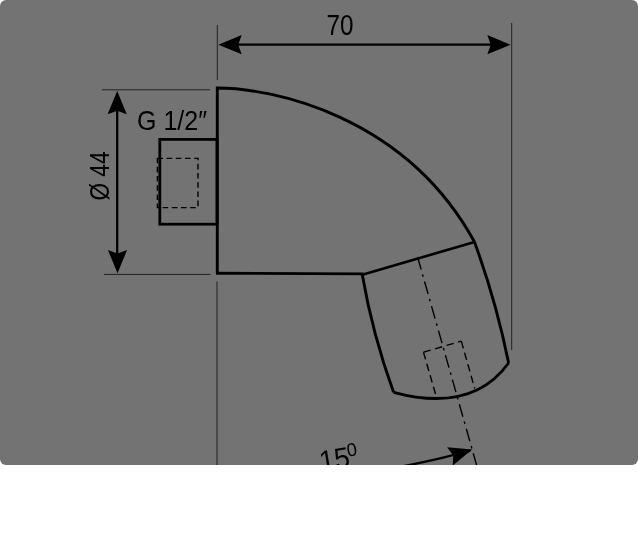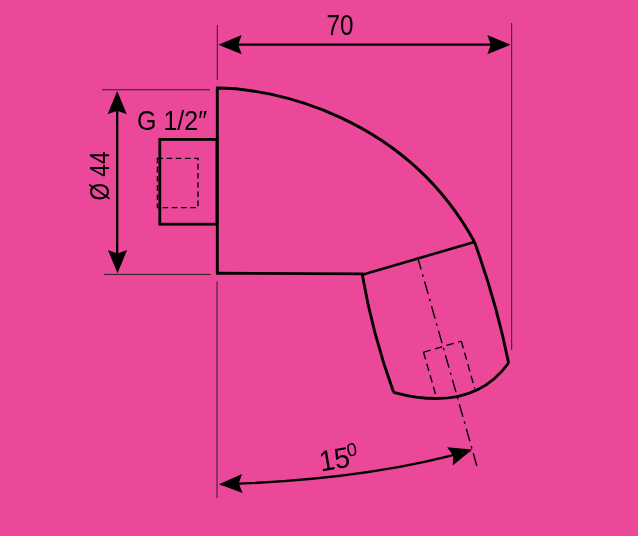--- a/index.html
+++ b/index.html
@@ -1,16 +1,16 @@
 <!DOCTYPE html>
 <html><head>
 <meta charset="utf-8">
 <style>
   html,body{margin:0;padding:0;background:#fff;}
-  .page{width:638px;height:536px;position:relative;background:#ec4899;overflow:hidden;}
+  .page{width:638px;height:465px;position:relative;background:#737373;overflow:hidden;border-radius:6px;}
   svg{position:absolute;top:0;left:0;}
   text{font-family:"Liberation Sans",sans-serif;fill:#000;}
 </style>
 </head>
 <body>
 
 <div class="page">
 <svg width="638" height="536" viewBox="0 0 638 536">
 
   <line x1="217.3" y1="25" x2="217.3" y2="80" stroke="#222" stroke-width="1"></line>

